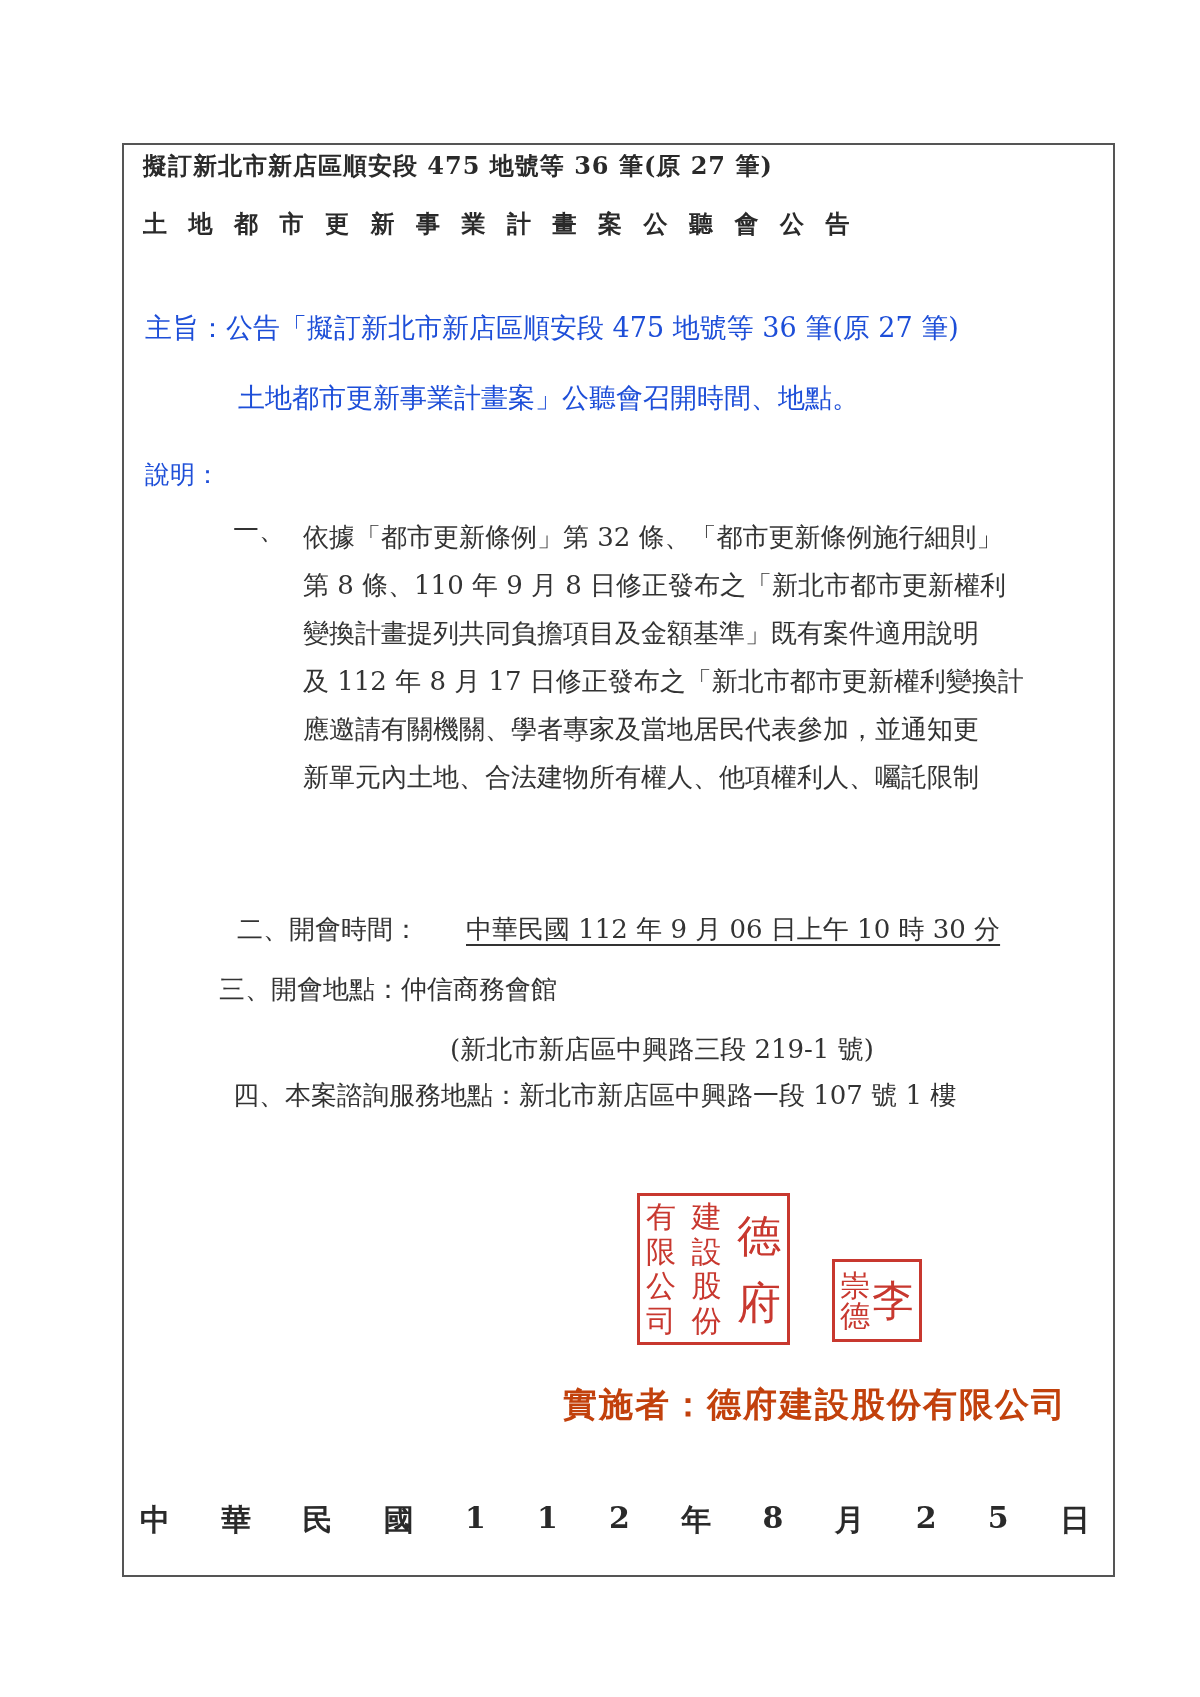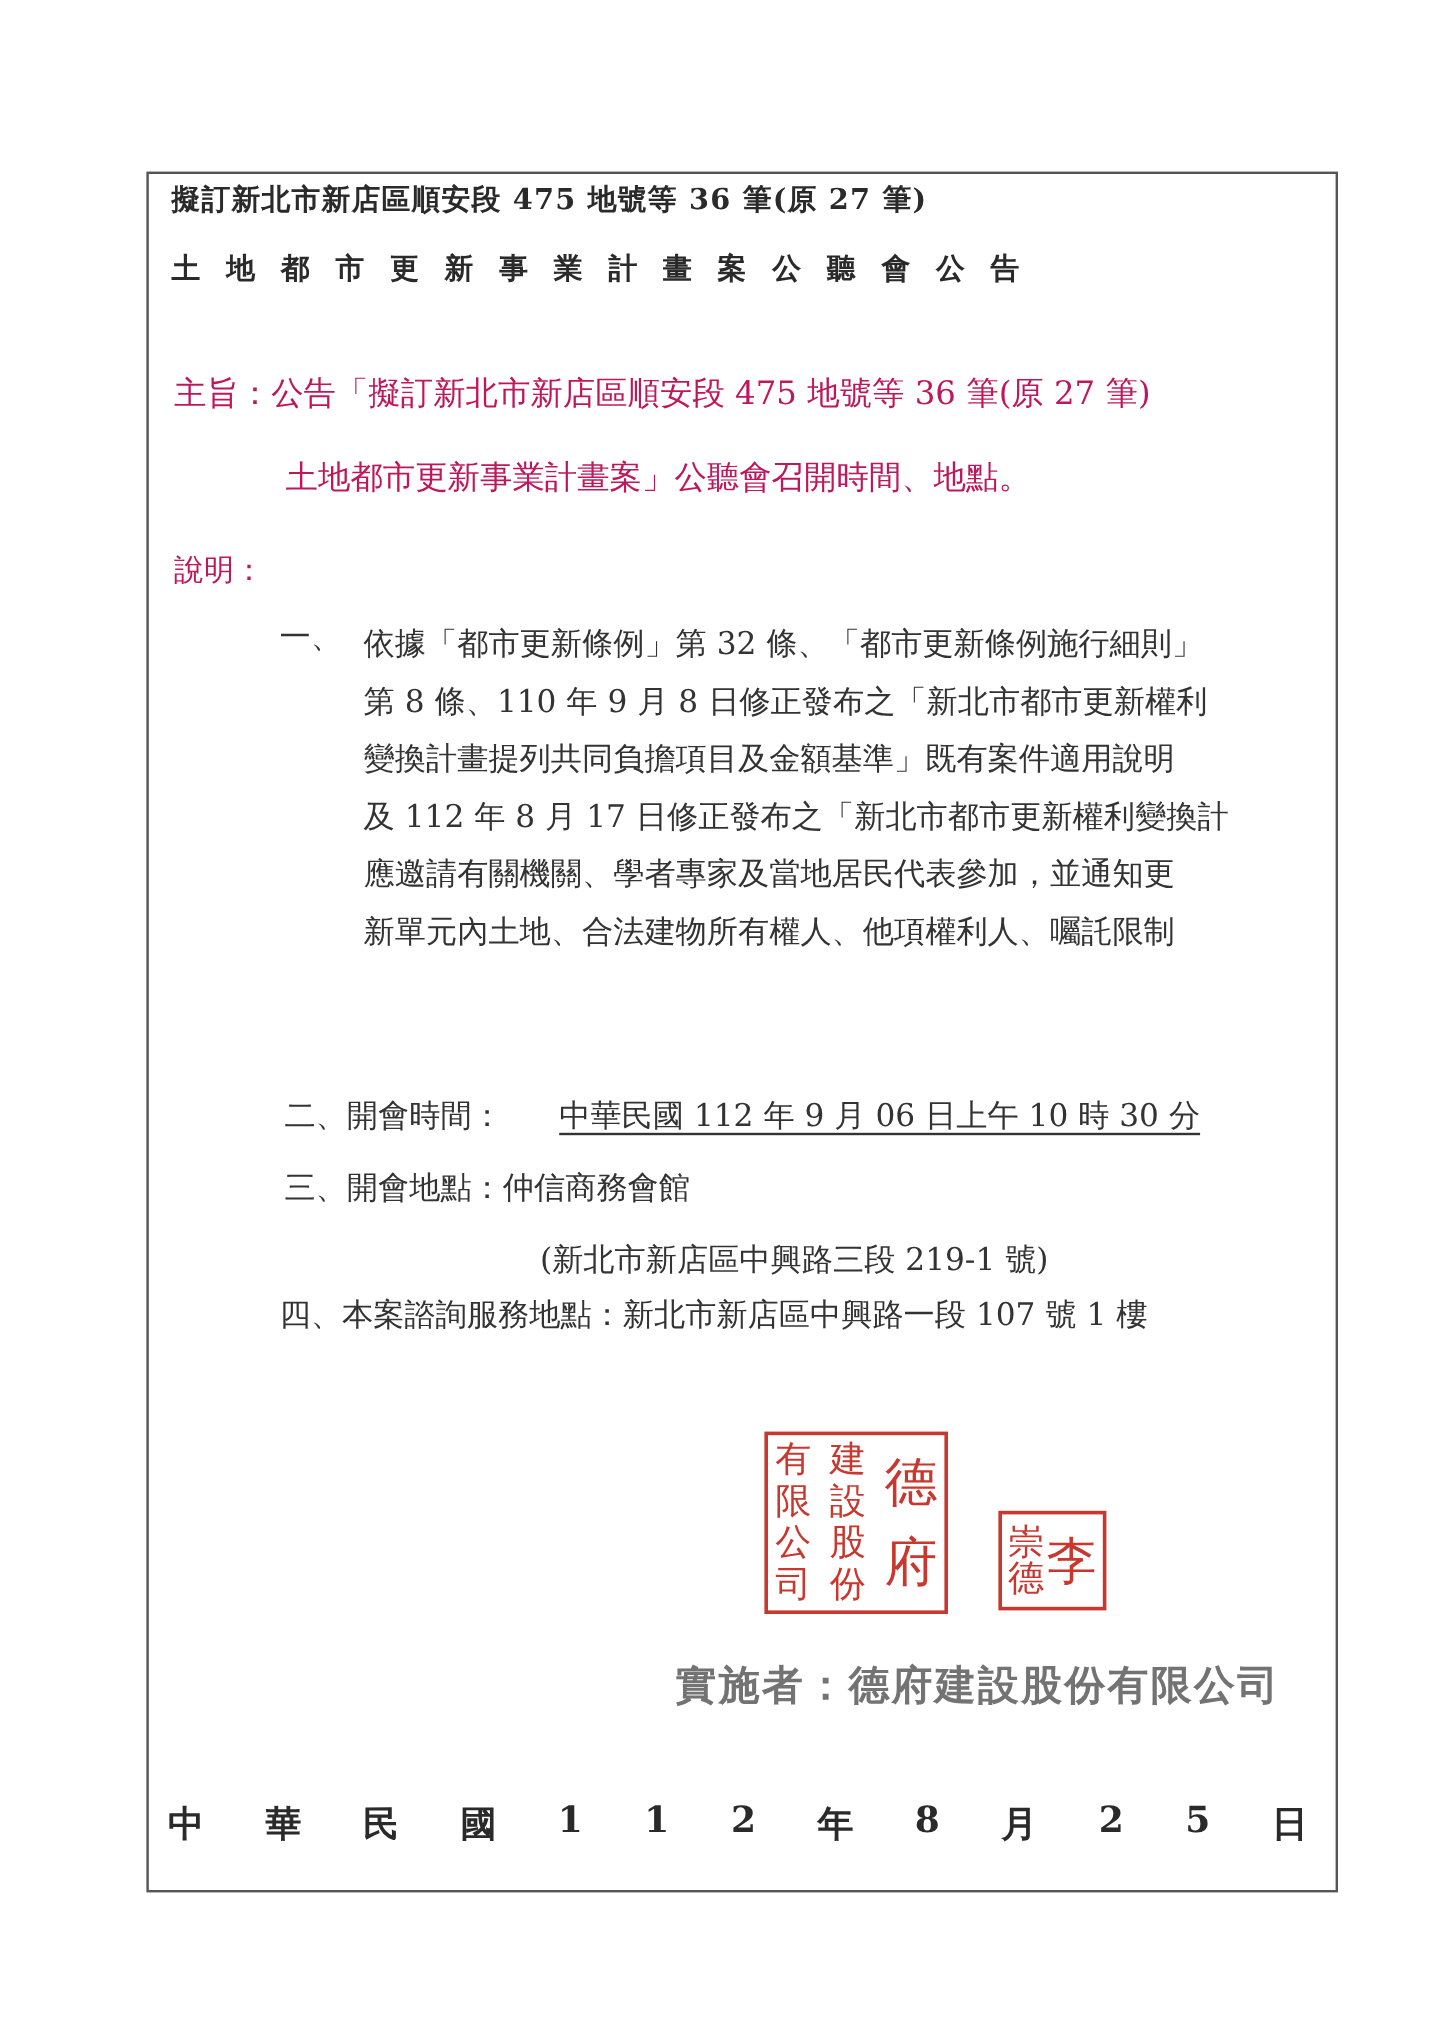--- a/index.html
+++ b/index.html
@@ -4,44 +4,44 @@
   <style>
     html, body { margin: 0; padding: 0; background: #ffffff; }
     body { width: 1200px; height: 1697px; position: relative; overflow: hidden;
            font-family: "DejaVu Serif", "Liberation Serif", serif; color: #333333; }
     .frame { position: absolute; left: 122px; top: 143px; width: 993px; height: 1434px;
              border: 2px solid #555555; box-sizing: border-box; }
     .abs { position: absolute; white-space: nowrap; }
     .title { font-weight: bold; font-size: 24px; color: #2a2a2a; }
     .t1 { left: 143px; top: 150px; letter-spacing: 1px; }
     .t2 { left: 143px; top: 208px; letter-spacing: 21.5px; }
-    .body { font-size: 27px; color: #be185d; }
+    .body { font-size: 27px; color: #1d4ed8; }
     .subj1 { left: 145px; top: 310px; }
     .subj2 { left: 238px; top: 380px; }
     .expl { left: 145px; top: 458px; font-size: 25px; }
     .item { font-size: 26px; }
     .para-lines { position: absolute; left: 303px; top: 530px; font-size: 26px; line-height: 48px; }
     .para-lines div { white-space: nowrap; }
     .i1 { left: 233px; top: 513px; }
     .i2 { left: 237px; top: 912px; }
     .i2 .u { text-decoration: underline; text-underline-offset: 6px; text-decoration-thickness: 2px; margin-left: 47px; }
-    .i3 { left: 237px; top: 972px; }
+    .i3 { left: 219px; top: 972px; }
     .i3b { left: 450px; top: 1032px; }
     .i4 { left: 233px; top: 1078px; }
     .seal { position: absolute; border: 3px solid #c8382f; color: #c8382f; box-sizing: border-box;
             font-family: "DejaVu Serif", serif; }
     .seal-big { left: 637px; top: 1193px; width: 153px; height: 152px; padding: 6px;
                 display: flex; flex-direction: row-reverse; justify-content: space-between; }
     .seal-col { display: flex; flex-direction: column; justify-content: space-between; align-items: center;
                 font-size: 30px; line-height: 1; }
     .seal-col.big { font-size: 44px; justify-content: space-around; }
     .seal-small { left: 832px; top: 1259px; width: 90px; height: 83px; padding: 4px;
                   display: flex; flex-direction: row-reverse; justify-content: space-around; align-items: center; }
     .seal-small .seal-col { font-size: 30px; }
-    .impl { left: 563px; top: 1382px; font-size: 34px; font-weight: bold; color: #737373; letter-spacing: 2px; }
+    .impl { left: 563px; top: 1382px; font-size: 34px; font-weight: bold; color: #c2410c; letter-spacing: 2px; }
     .date { position: absolute; left: 140px; top: 1500px; width: 950px; display: flex;
             justify-content: space-between; font-weight: bold; font-size: 30px; color: #2a2a2a; }
   </style>
 </head>
 <body>
 
 <div class="frame"></div>
 
 <div class="abs title t1">擬訂新北市新店區順安段 475 地號等 36 筆(原 27 筆)</div>
 <div class="abs title t2">土地都市更新事業計畫案公聽會公告</div>

